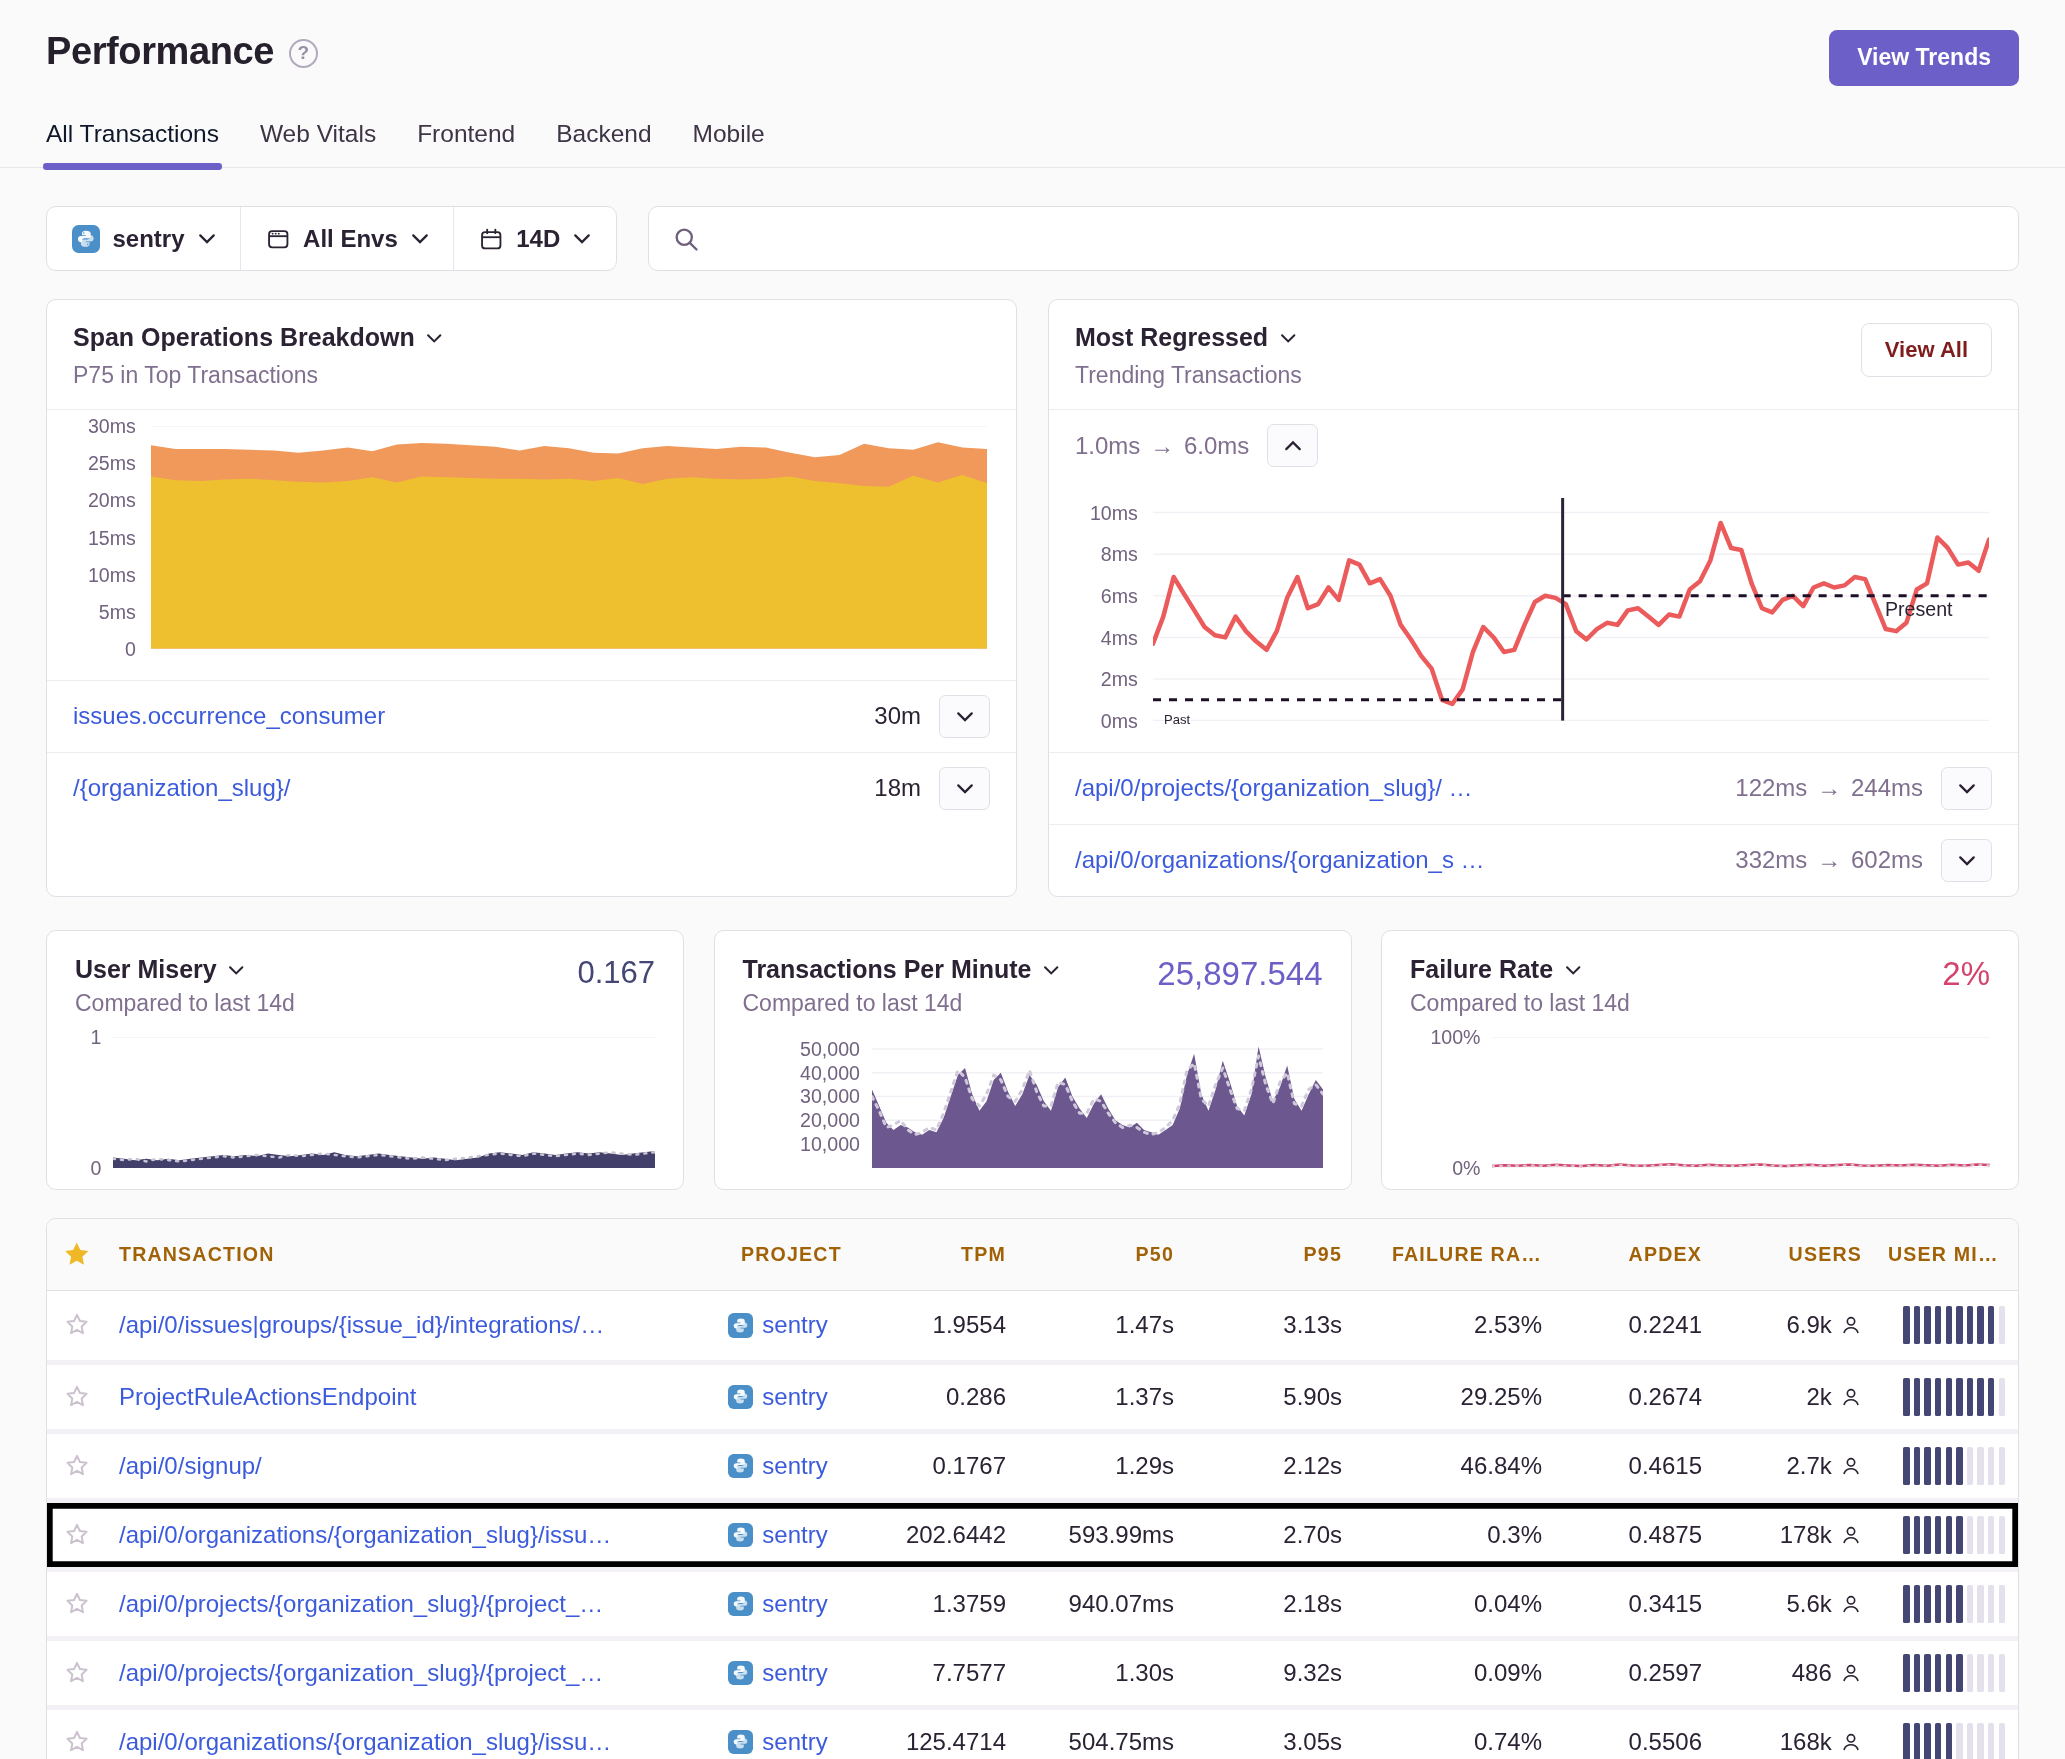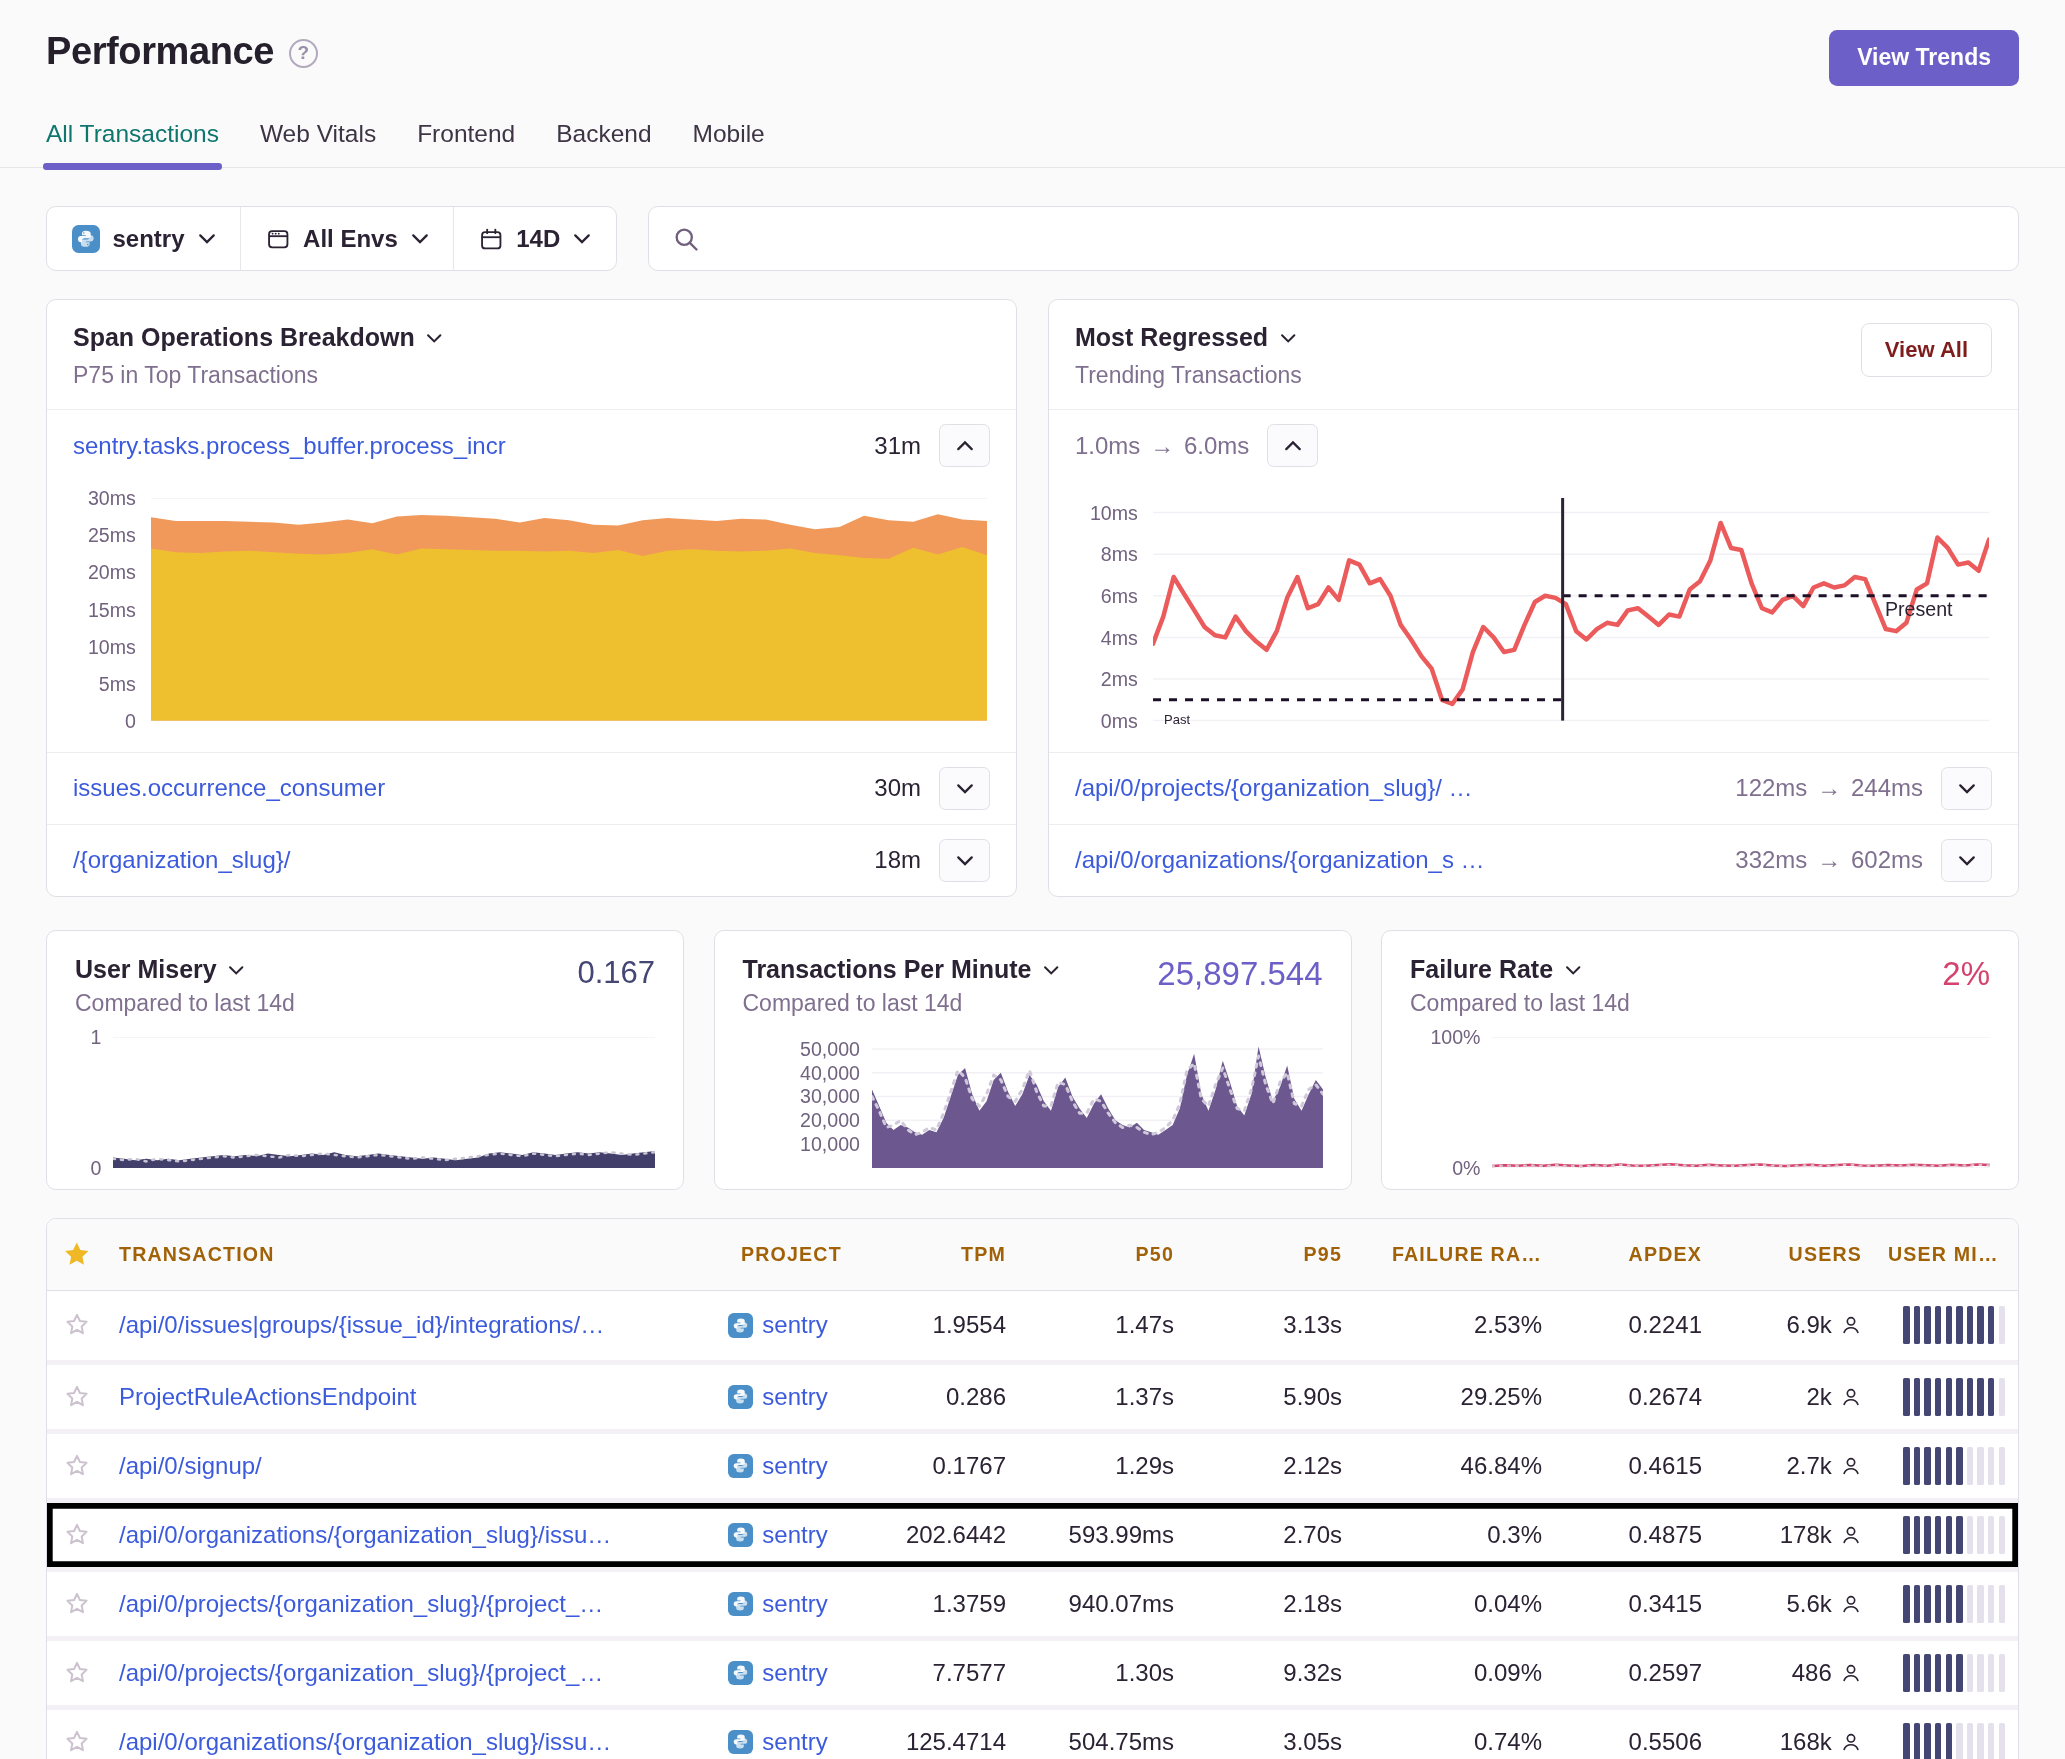--- a/index.html
+++ b/index.html
@@ -11,21 +11,21 @@
   .top{display:flex;justify-content:space-between;align-items:flex-start;padding:29.5px 46px 0}
   .title-wrap{display:flex;align-items:center;gap:14.7px}
   h1{font-size:38px;font-weight:700;letter-spacing:-0.4px;color:#25202B}
   .help{width:29.5px;height:29.5px;border:2.5px solid #B3A9BE;border-radius:50%;color:#9A8FA6;
         font-size:19px;font-weight:700;display:flex;align-items:center;justify-content:center;margin-top:4.9px}
   .btn-primary{background:#6C5FC7;color:#fff;border:none;border-radius:8.2px;font-size:23px;font-weight:700;
         padding:14.7px 28px;font-family:inherit;cursor:pointer}
   
   .tabs{display:flex;gap:41px;padding:0 46px;margin-top:34px;border-bottom:1.6px solid #E8E5EB}
   .tab{font-size:24.5px;color:#3E3446;padding-bottom:19.6px;position:relative;cursor:pointer}
-  .tab.active{color:#0f766e}
+  .tab.active{color:#0f172a}
   .tab.active::after{content:"";position:absolute;left:-3.3px;right:-3.3px;bottom:-2.5px;height:6.5px;border-radius:3.3px;background:#6C5FC7}
 
   
   .filter-row{display:flex;gap:31px;margin:38px 46px 0}
   .filter-group{background:#fff;border:1.6px solid #E2DEE6;border-radius:9.8px;height:65px;display:flex;align-items:center}
   .fseg{display:flex;align-items:center;gap:13px;padding:0 24.5px;font-size:24px;font-weight:700;color:#2B2233;
         height:100%;cursor:pointer}
   .fseg + .fseg{border-left:1.6px solid #E8E5EB}
   .proj-ico{width:28px;height:28px;border-radius:6.5px;background:#4A8FC7;display:flex;align-items:center;justify-content:center;flex:none}
   .search{flex:1;background:#fff;border:1.6px solid #E2DEE6;border-radius:9.8px;height:65px;display:flex;align-items:center;
@@ -169,29 +169,20 @@
       <div>
         <div class="card-title">
           <span>Span Operations Breakdown</span>
           <svg width="16.4" height="10.6" viewBox="0 0 16 10">
               <polyline points="2,2 8,8 14,2" fill="none" stroke="#2B2233" stroke-width="2" stroke-linecap="round"></polyline>
             </svg>
         </div>
         <div class="card-sub">P75 in Top Transactions</div>
       </div>
     </div>
-    <div class="item-row">
-      <span class="item-name">sentry.tasks.process_buffer.process_incr</span>
-      <span class="item-value">31m</span>
-      <span class="expand-btn">
-        <svg width="18" height="11.5" viewBox="0 0 16 10">
-            <polyline points="2,8 8,2 14,8" fill="none" stroke="#2B2233" stroke-width="2" stroke-linecap="round"></polyline>
-          </svg>
-      </span>
-    </div>
     <div class="chart-area">
       <div class="yaxis">
           <div class="tick" style="top: 0%;">30ms</div>
           <div class="tick" style="top: 16.6667%;">25ms</div>
           <div class="tick" style="top: 33.3333%;">20ms</div>
           <div class="tick" style="top: 50%;">15ms</div>
           <div class="tick" style="top: 66.6667%;">10ms</div>
           <div class="tick" style="top: 83.3333%;">5ms</div>
           <div class="tick" style="top: 100%;">0</div>
         </div>

